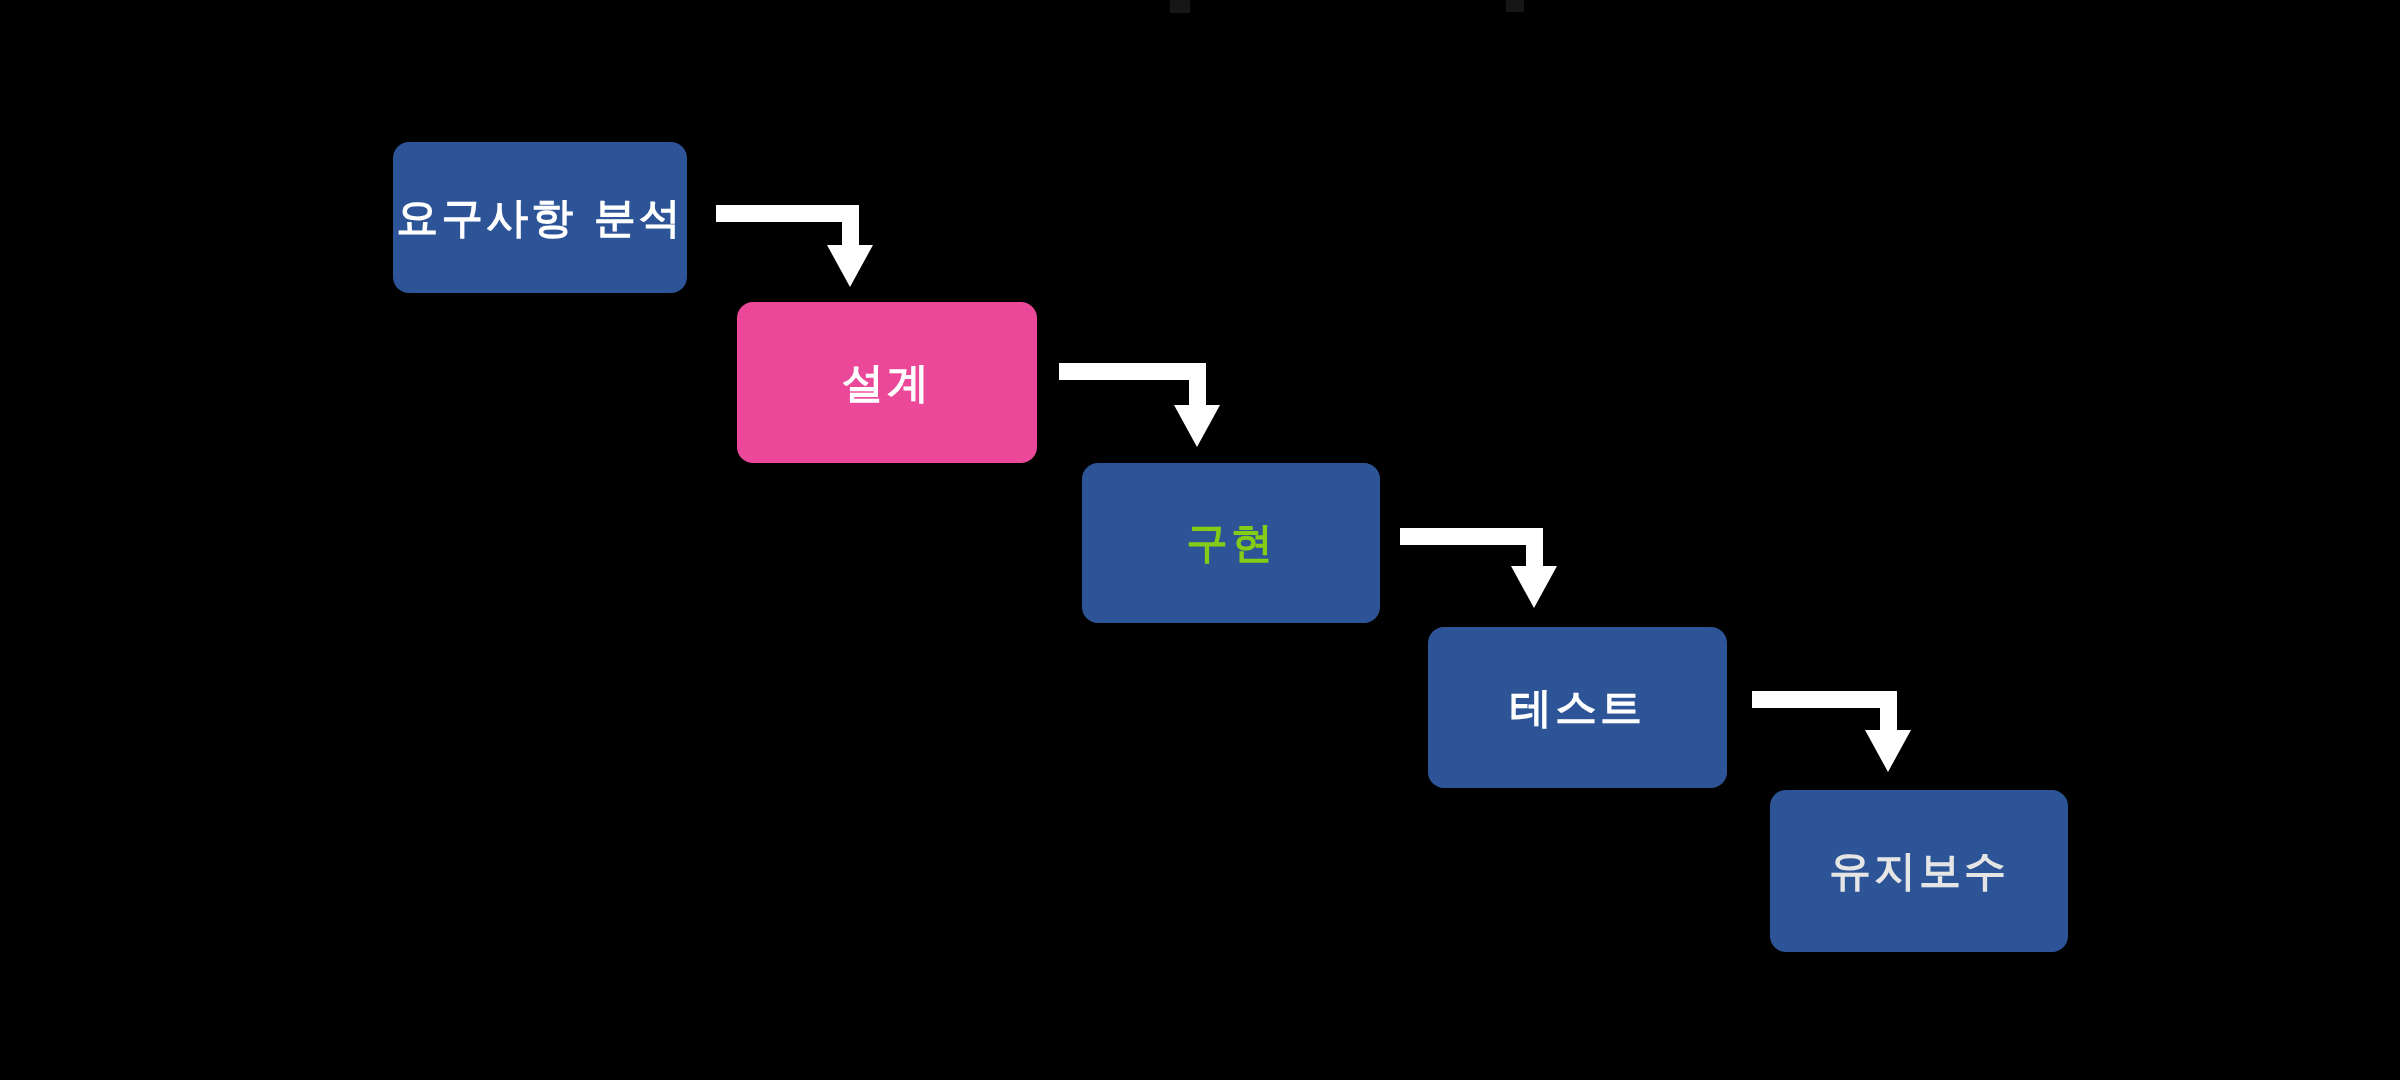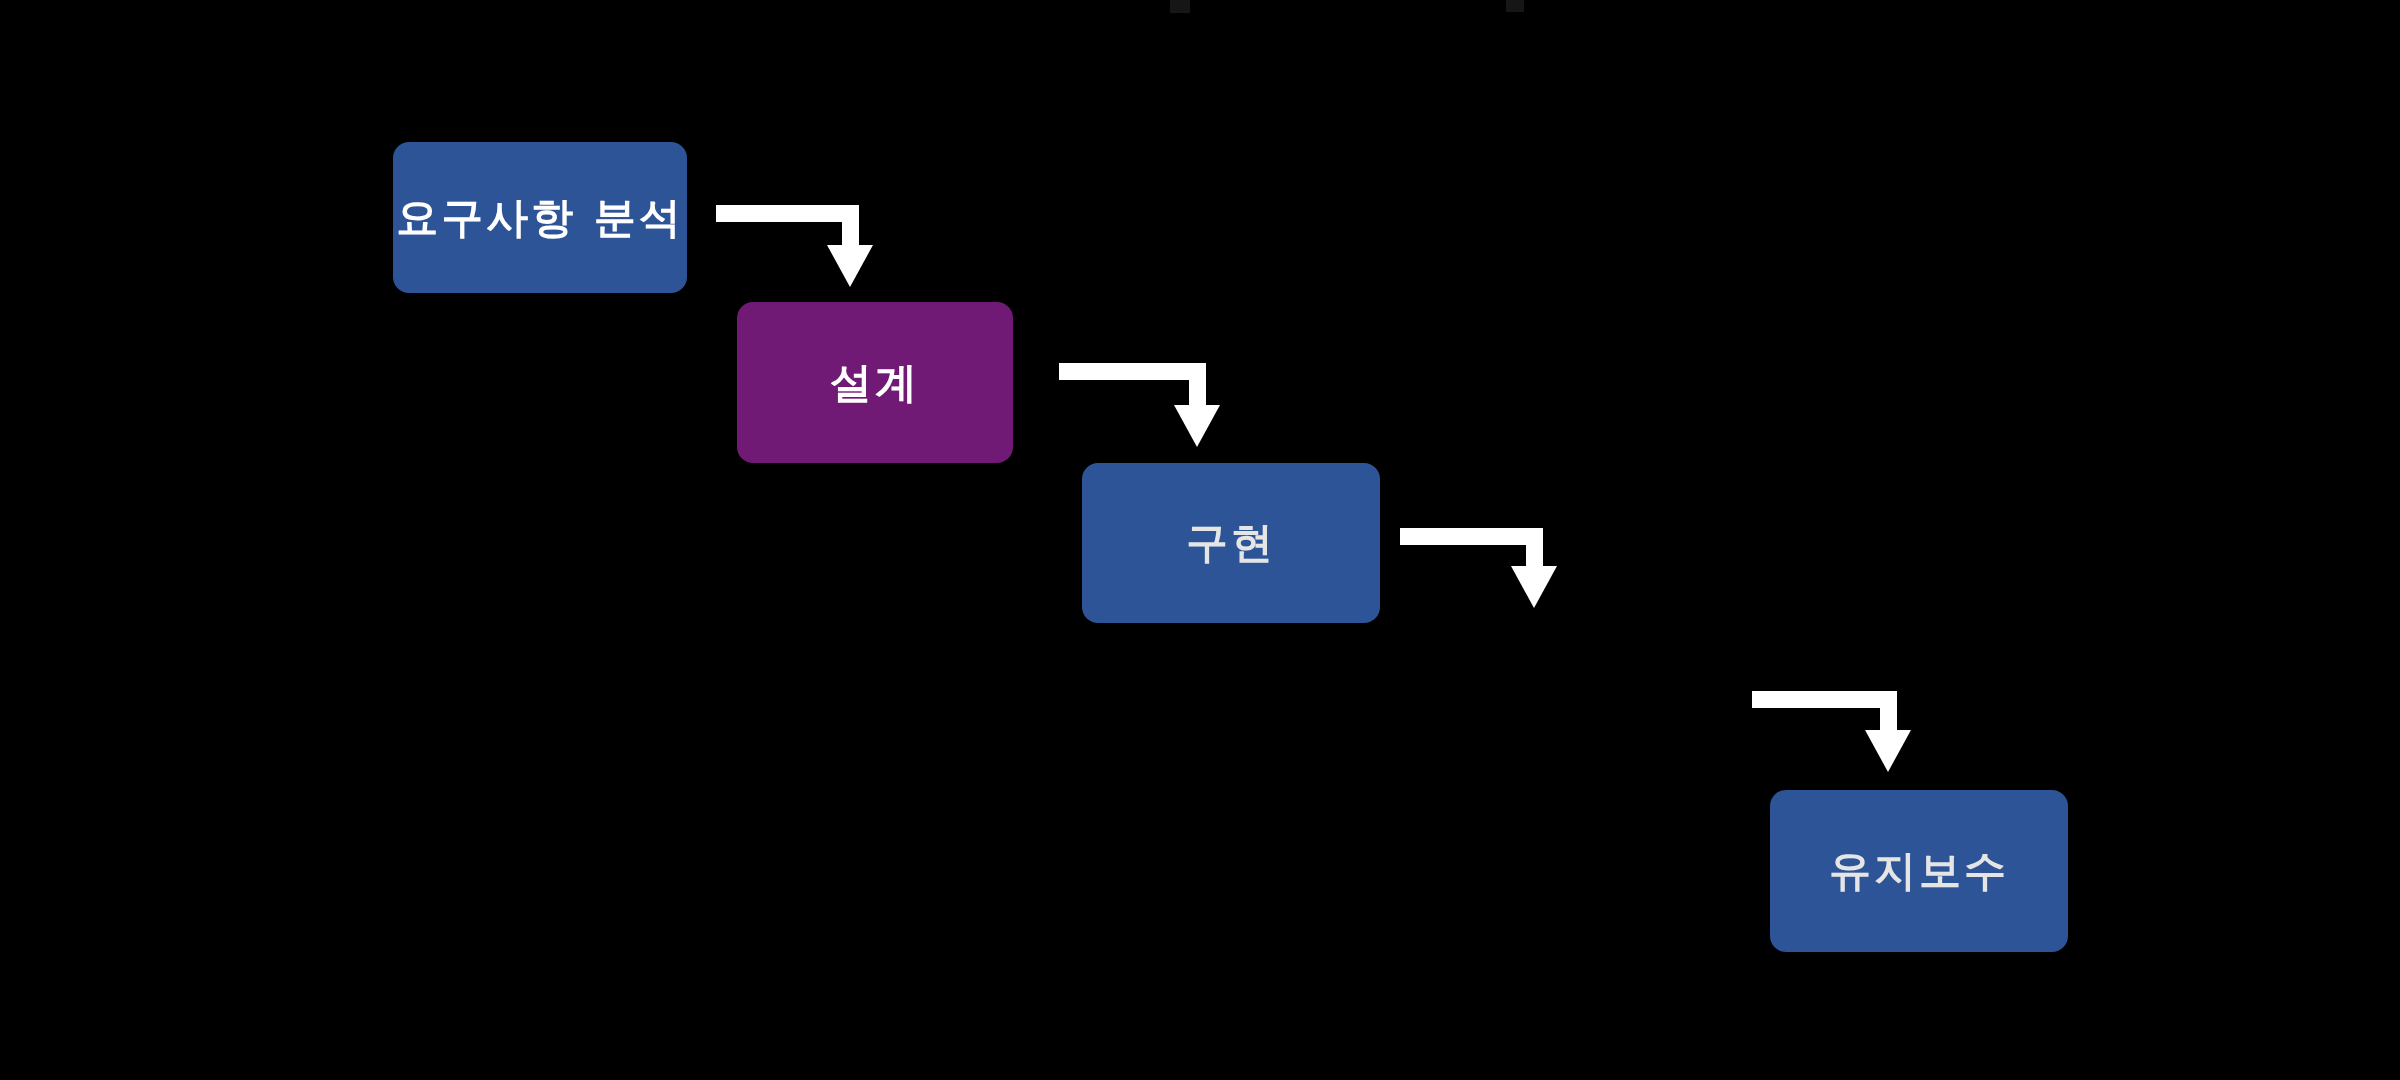--- a/index.html
+++ b/index.html
@@ -69,25 +69,28 @@
       <div>
     <div class="arrow-seg" style="left: 1752px; top: 690.5px; width: 144.5px; height: 17px; background: rgb(255, 255, 255);"></div>
     <div class="arrow-seg" style="left: 1879.5px; top: 690.5px; width: 17px; height: 39.5px; background: rgb(255, 255, 255);"></div>
     <div class="arrow-head" style="left: 1865px; top: 730px; border-left: 23px solid transparent; border-right: 23px solid transparent; border-top: 42px solid rgb(255, 255, 255);"></div>
   </div>
     </div>
   <div class="layer" id="steps-layer">
       <div class="step" style="left: 393px; top: 142px; width: 294px; height: 151px; background: rgb(45, 84, 150);">
     <span class="step-label" style="color: rgb(255, 255, 255);">요구사항 분석</span>
   </div>
-      <div class="step" style="left: 737px; top: 302px; width: 276px; height: 161px; background: #701a75;">
+      <div class="step" style="left: 737px; top: 302px; width: 300px; height: 161px; background: #ec4899;">
     <span class="step-label" style="color: rgb(255, 255, 255);">설계</span>
   </div>
       <div class="step" style="left: 1082px; top: 463px; width: 298px; height: 160px; background: rgb(45, 84, 150);">
-    <span class="step-label" style="color: #e5e5e5;">구현</span>
+    <span class="step-label" style="color: #84cc16;">구현</span>
+  </div>
+      <div class="step" style="left: 1428px; top: 627px; width: 299px; height: 161px; background: rgb(45, 84, 150);">
+    <span class="step-label" style="color: rgb(255, 255, 255);">테스트</span>
   </div>
       <div class="step" style="left: 1770px; top: 790px; width: 298px; height: 162px; background: rgb(45, 84, 150);">
     <span class="step-label" style="color: #e5e5e5;">유지보수</span>
   </div>
     </div>
   <div class="layer" id="artifacts-layer">
       <div class="artifact" style="left: 1170px; top: 0px; width: 20px; height: 13px; background: rgb(22, 22, 22);"></div>
       <div class="artifact" style="left: 1506px; top: 0px; width: 18px; height: 12px; background: rgb(22, 22, 22);"></div>
     </div>
 </div>

